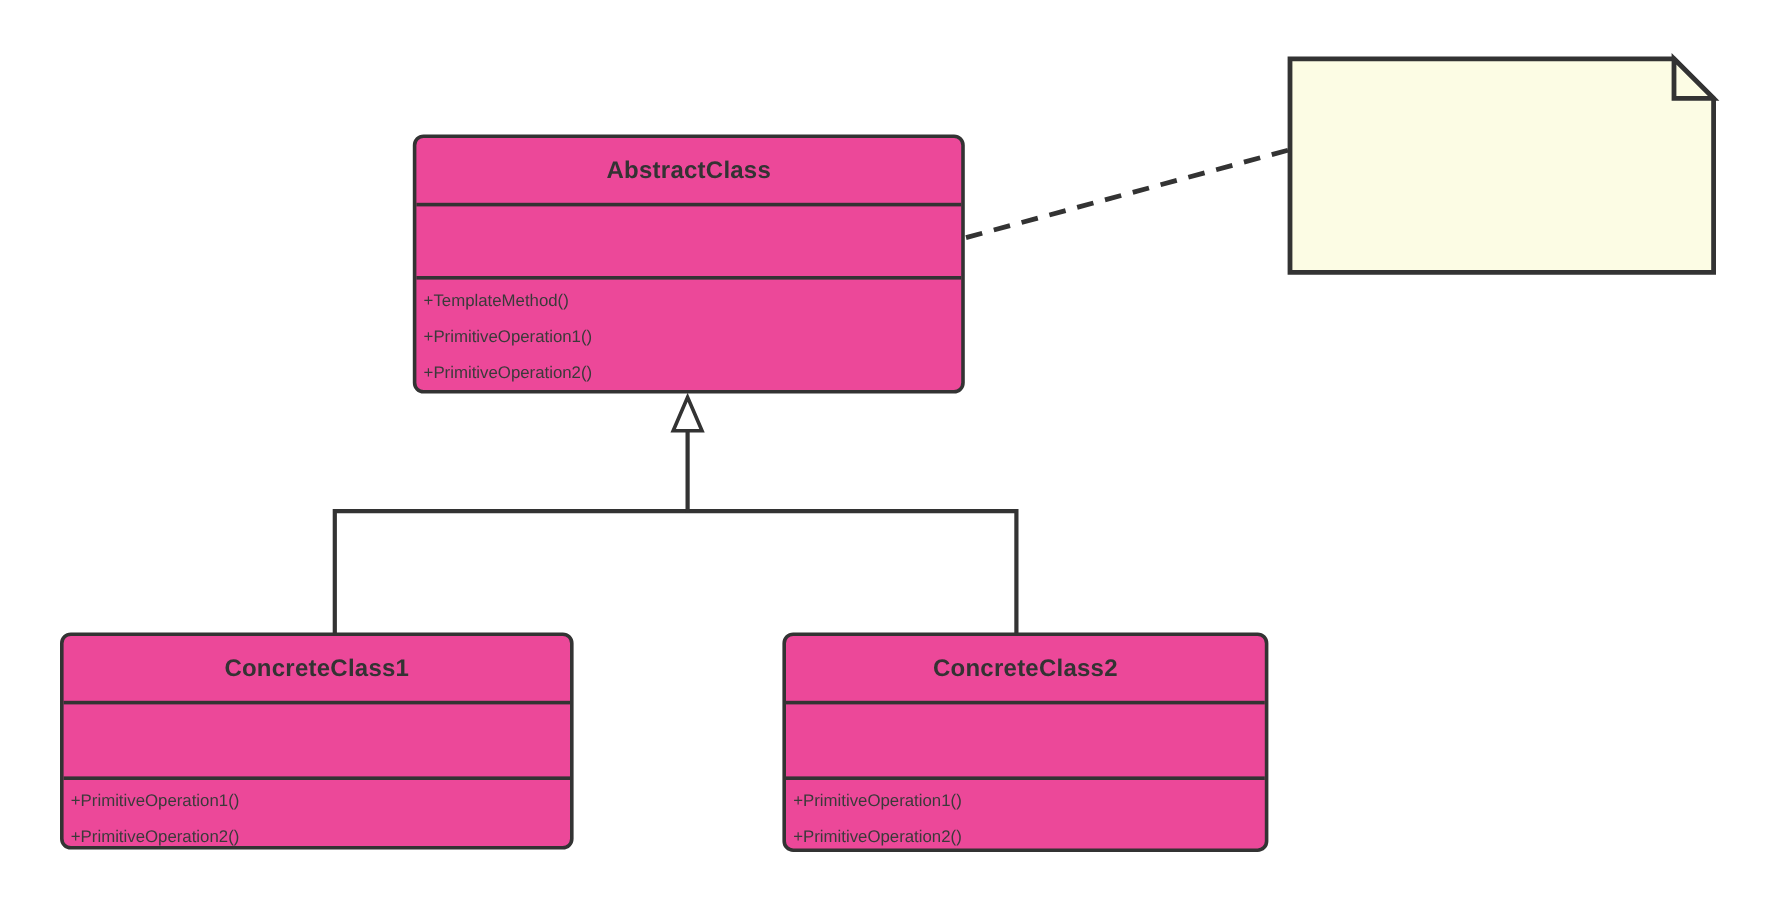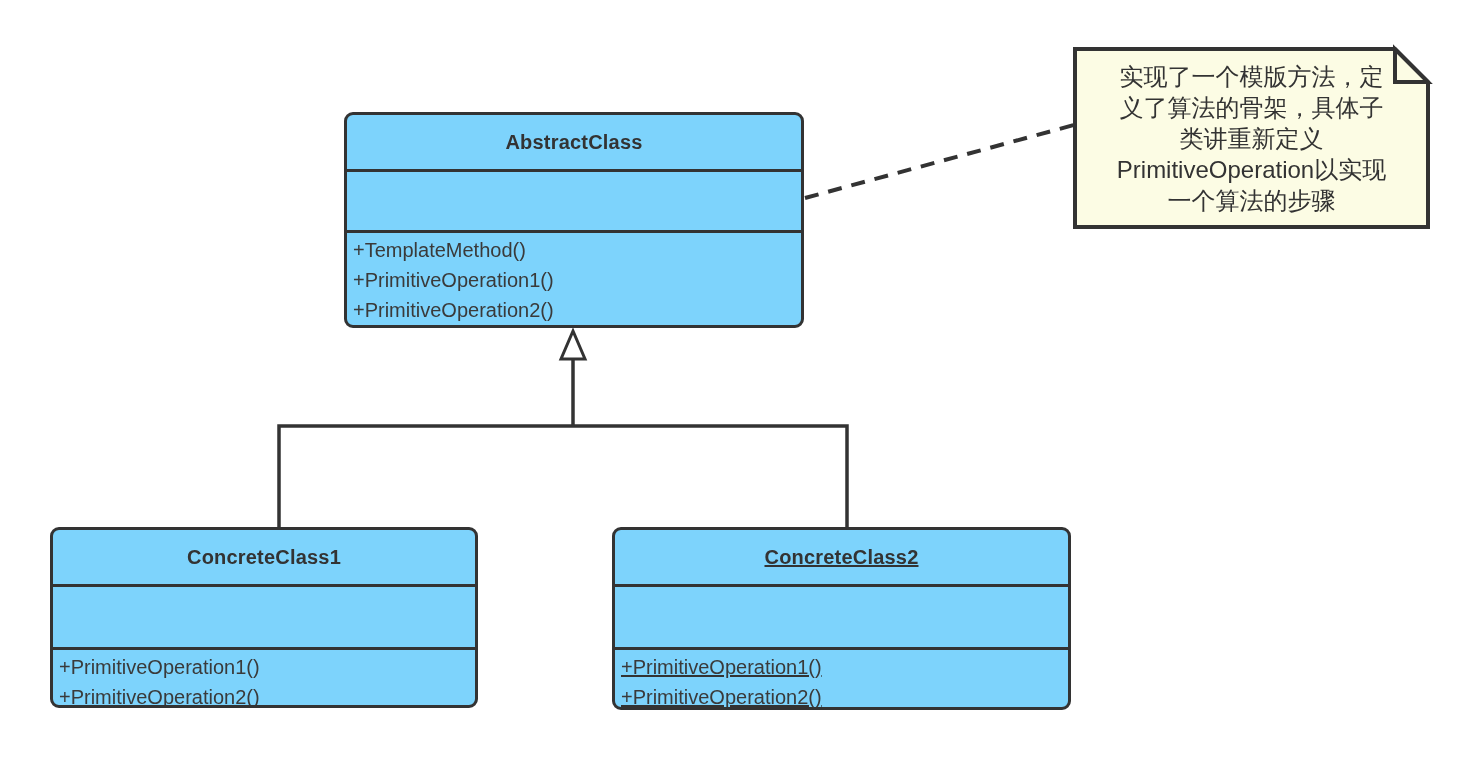--- a/index.html
+++ b/index.html
@@ -19,21 +19,21 @@
     position: absolute;
     left: 0;
     top: 0;
     width: 1476px;
     height: 761px;
   }
   
   .uml-class {
     position: absolute;
     box-sizing: border-box;
-    background: #7dd3fc;
+    background: #ec4899;
     border: 3px solid #333333;
     border-radius: 9px;
     display: flex;
     flex-direction: column;
     color: #333333;
   }
   .uml-class .title {
     box-sizing: border-box;
     display: flex;
     align-items: center;
@@ -43,36 +43,36 @@
     letter-spacing: 0.2px;
   }
   .uml-class .attrs {
     box-sizing: border-box;
     border-top: 3px solid #333333;
   }
   .uml-class .methods {
     box-sizing: border-box;
     border-top: 3px solid #333333;
     padding: 2px 18px 0 6px;
-    font-size: 20px;
+    font-size: 14px;
     line-height: 30px;
     overflow: hidden;
     color: #3a3a3a;
   }
   #class-abstract { left: 344px; top: 112px; width: 460px; height: 216px; }
   #class-abstract .title   { height: 54px; }
   #class-abstract .attrs   { height: 61px; }
   #class-abstract .methods { flex: 1; }
 
   #class-concrete1 { left: 50px; top: 527px; width: 428px; height: 181px; }
   #class-concrete1 .title   { height: 54px; }
   #class-concrete1 .attrs   { height: 63px; }
   #class-concrete1 .methods { flex: 1; }
 
-  #class-concrete2 { left: 612px; top: 527px; width: 459px; height: 183px; text-decoration: underline; }
+  #class-concrete2 { left: 652px; top: 527px; width: 405px; height: 183px; }
   #class-concrete2 .title   { height: 54px; }
   #class-concrete2 .attrs   { height: 63px; }
   #class-concrete2 .methods { flex: 1; }
 
   
   .note-text {
     position: absolute;
     left: 1080px;
     top: 56px;
     width: 343px;
@@ -127,19 +127,14 @@
 
   <div class="uml-class" id="class-concrete2">
     <div class="title">ConcreteClass2</div>
     <div class="attrs"></div>
     <div class="methods">
       <div>+PrimitiveOperation1()</div>
       <div>+PrimitiveOperation2()</div>
     </div>
   </div>
 
-  <div class="note-text">实现了一个模版方法，定
-义了算法的骨架，具体子
-类讲重新定义
-PrimitiveOperation以实现
-一个算法的步骤</div>
 
 </div>
 
 </body></html>

